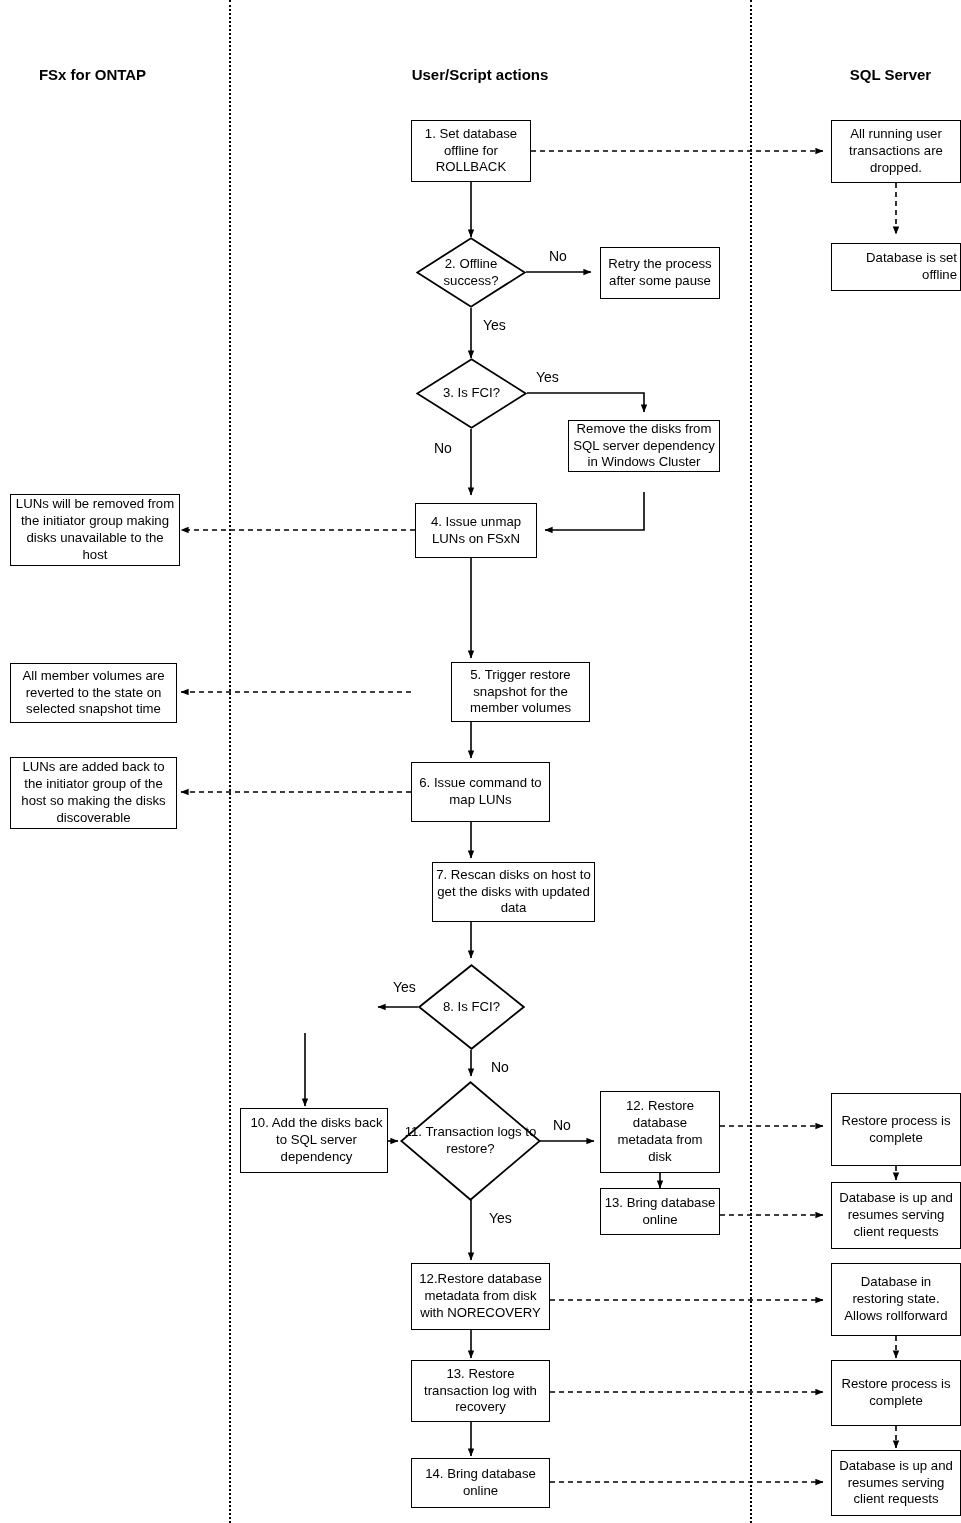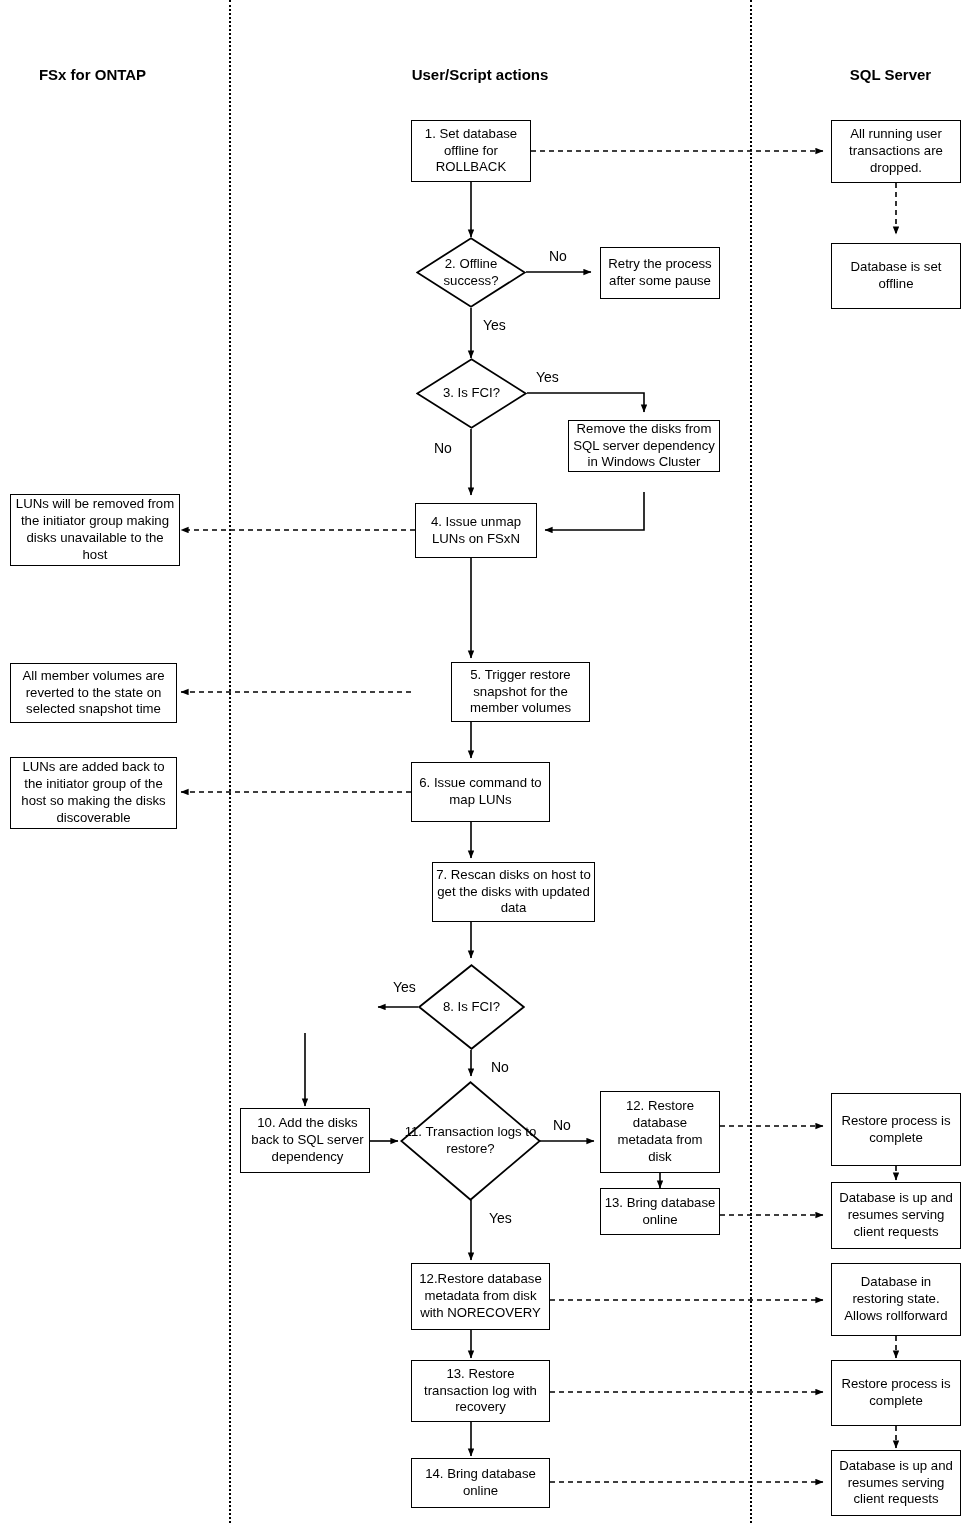--- a/index.html
+++ b/index.html
@@ -217,29 +217,29 @@
 
   <div class="node" style="left:10px;top:663px;width:167px;height:60px;">
     <span>All member volumes are reverted to the state on selected snapshot time</span>
   </div>
 
   <div class="node" style="left:10px;top:757px;width:167px;height:72px;">
     <span>LUNs are added back to the initiator group of the host so making the disks discoverable</span>
   </div>
 
 
-  <div class="node" style="left:240px;top:1108px;width:130px;height:65px;padding-left:8px;">
+  <div class="node" style="left:240px;top:1108px;width:148px;height:65px;padding-left:8px;">
     <span>10. Add the disks back to SQL server dependency</span>
   </div>
 
   <div class="node" style="left:831px;top:120px;width:130px;height:63px;">
     <span>All running user transactions are dropped.</span>
   </div>
 
-  <div class="node" style="left:831px;top:243px;width:130px;height:66px;">
+  <div class="node" style="left:831px;top:243px;width:130px;height:48px;text-align:right;">
     <span>Database is set offline</span>
   </div>
 
   <div class="node" style="left:831px;top:1093px;width:130px;height:73px;">
     <span>Restore process is complete</span>
   </div>
 
   <div class="node" style="left:831px;top:1182px;width:130px;height:67px;">
     <span>Database is up and resumes serving client requests</span>
   </div>

